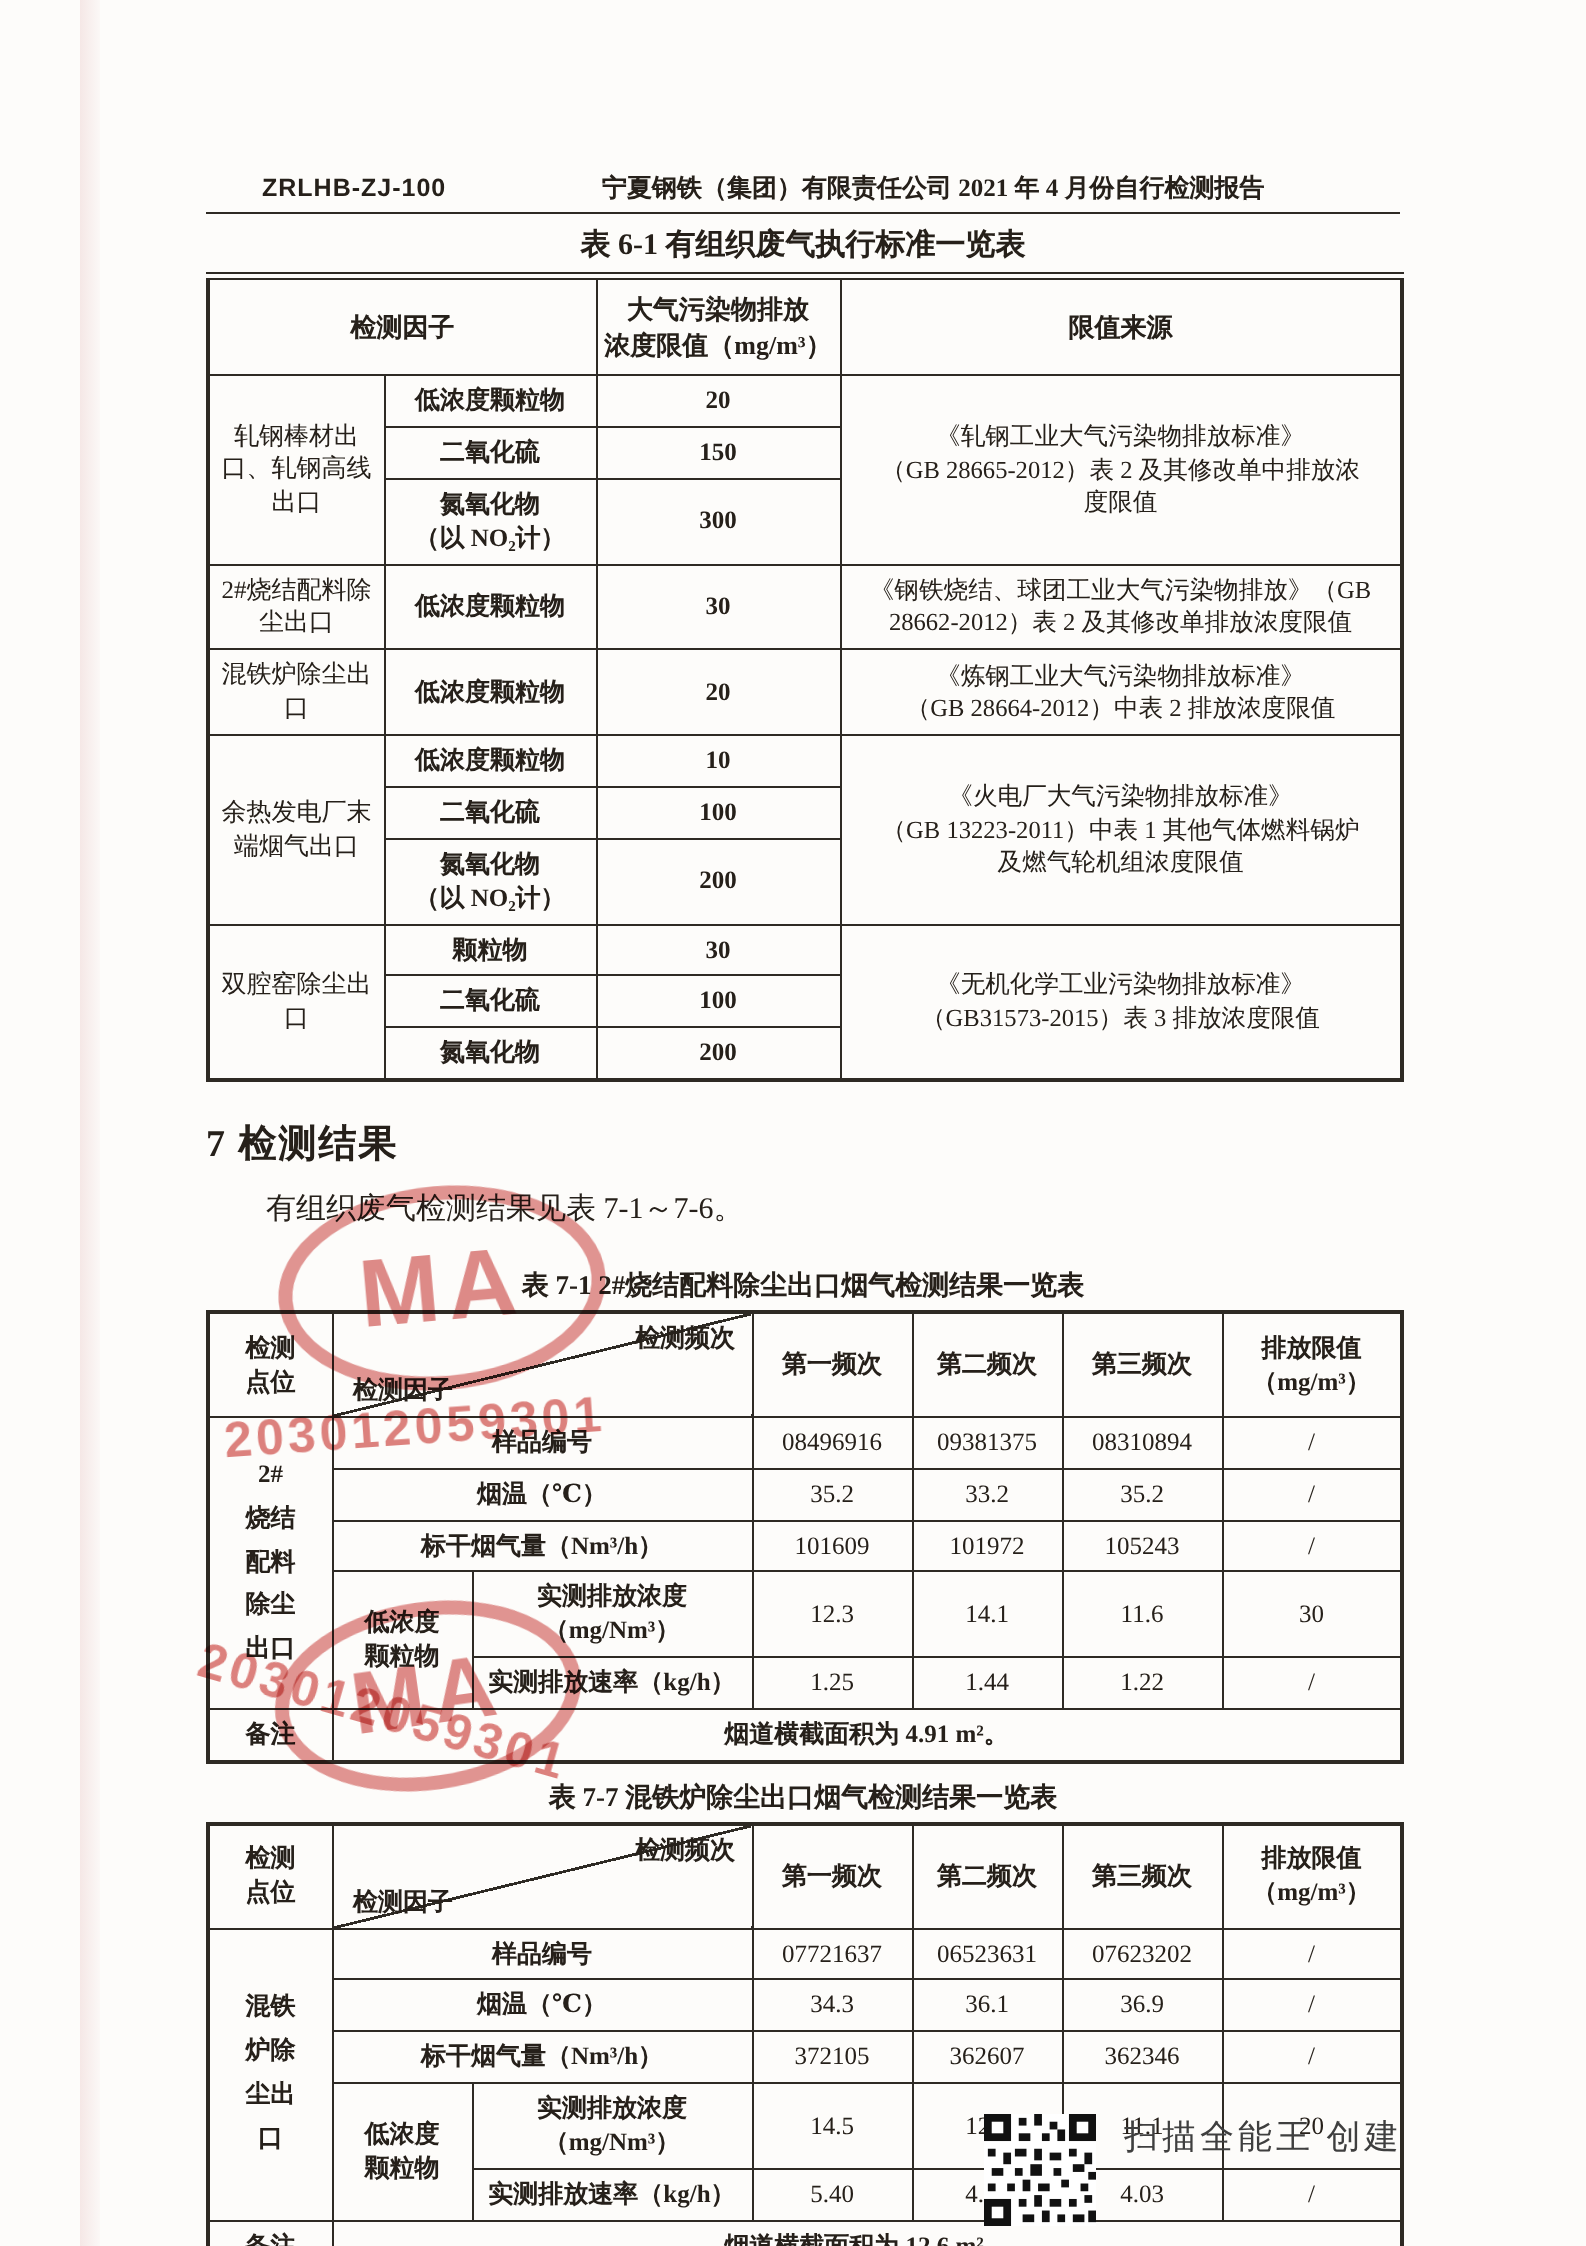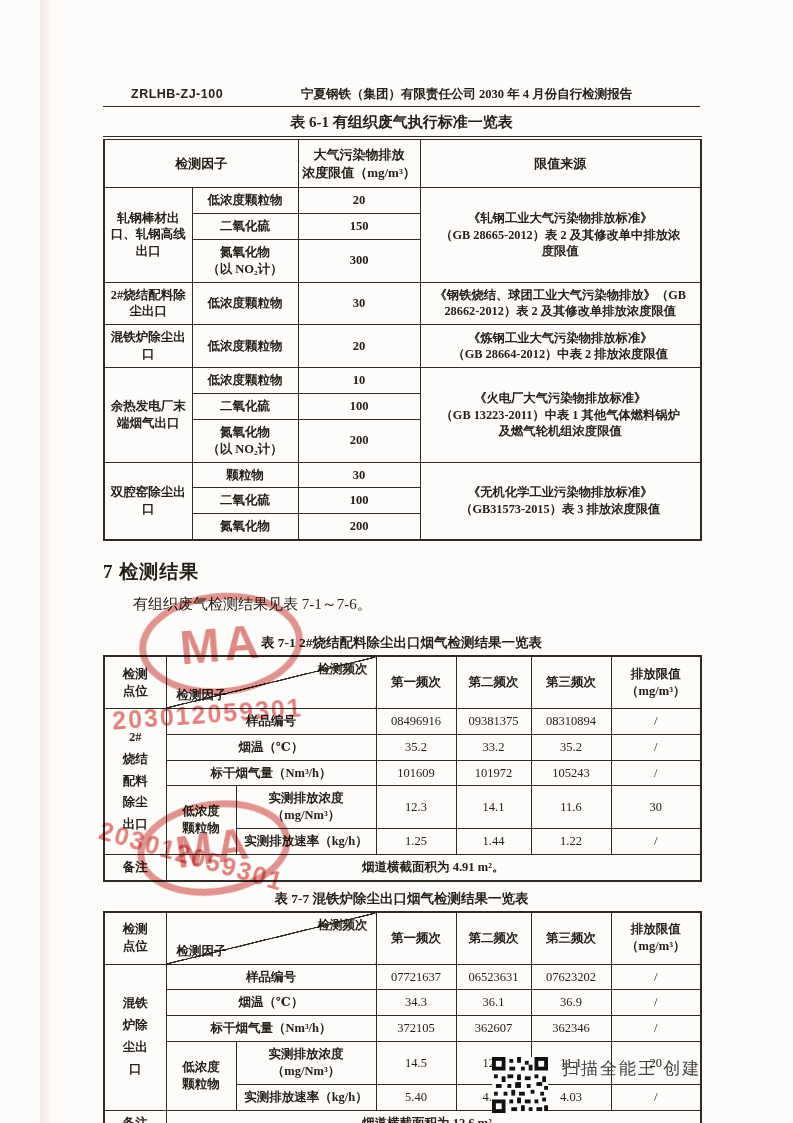--- a/index.html
+++ b/index.html
@@ -21,24 +21,24 @@
   .header-rule{border-bottom:1.5px solid #2e2a24;margin-top:3px;}
 
   .tbl-title{font-size:15px;font-weight:bold;text-align:center;margin:6px 0 4px;}
   .tbl-title.small{font-size:13.5px;margin:8px 0 3px;}
 
   table{border-collapse:collapse;width:597px;table-layout:fixed;}
   td,th{border:1px solid #2e2a24;text-align:center;vertical-align:middle;
     font-size:12.5px;padding:4px 2px;line-height:1.35;}
   .t61{border-top:4px double #2e2a24;border-bottom:2.5px solid #2e2a24;}
   .t61 th{font-weight:bold;font-size:13px;padding:6px 2px;}
-  .t61 td.loc{font-weight:bold;}
+  .t61 td.loc{font-weight:normal;}
   .t61 td.factor{font-weight:bold;white-space:pre-line;}
   .t61 td.limit{font-weight:bold;}
-  .t61 td.src{font-weight:bold;font-size:12.3px;padding:4px 14px;}
+  .t61 td.src{font-weight:normal;font-size:12.3px;padding:4px 14px;}
   table, .t7x{border-left:2px solid #2e2a24;border-right:2px solid #2e2a24;}
   .t7x{border-top:2.5px solid #2e2a24;border-bottom:2.5px solid #2e2a24;}
   .t7x th{font-weight:bold;font-size:12.5px;white-space:pre-line;}
   .t7x .hdr-row th{border-bottom:1.8px solid #2e2a24;}
   .t7x td.point{font-weight:bold;white-space:pre-line;line-height:1.75;font-size:12.5px;}
   .t7x td.flabel{font-weight:bold;}
   .t7x td.group{font-weight:bold;white-space:pre-line;}
   .t7x td.val{font-size:12.5px;}
   .t7x tr.note-row td{border-top:1.8px solid #2e2a24;}
   .t7x td.note{font-weight:bold;}
@@ -66,21 +66,21 @@
 </style>
 </head>
 <body>
 
 <div class="scan-edge"></div>
 
 <div class="page">
 
   <div class="doc-header">
     <span class="doc-code">ZRLHB-ZJ-100</span>
-    <span class="doc-title">宁夏钢铁（集团）有限责任公司 2030 年 4 月份自行检测报告</span>
+    <span class="doc-title">宁夏钢铁（集团）有限责任公司 2021 年 4 月份自行检测报告</span>
   </div>
   <div class="header-rule"></div>
 
   <div class="tbl-title">表 6-1  有组织废气执行标准一览表</div>
   <table class="t61">
     <colgroup>
         <col style="width:88px">
         <col style="width:106px">
         <col style="width:122px">
         <col style="width:281px">

